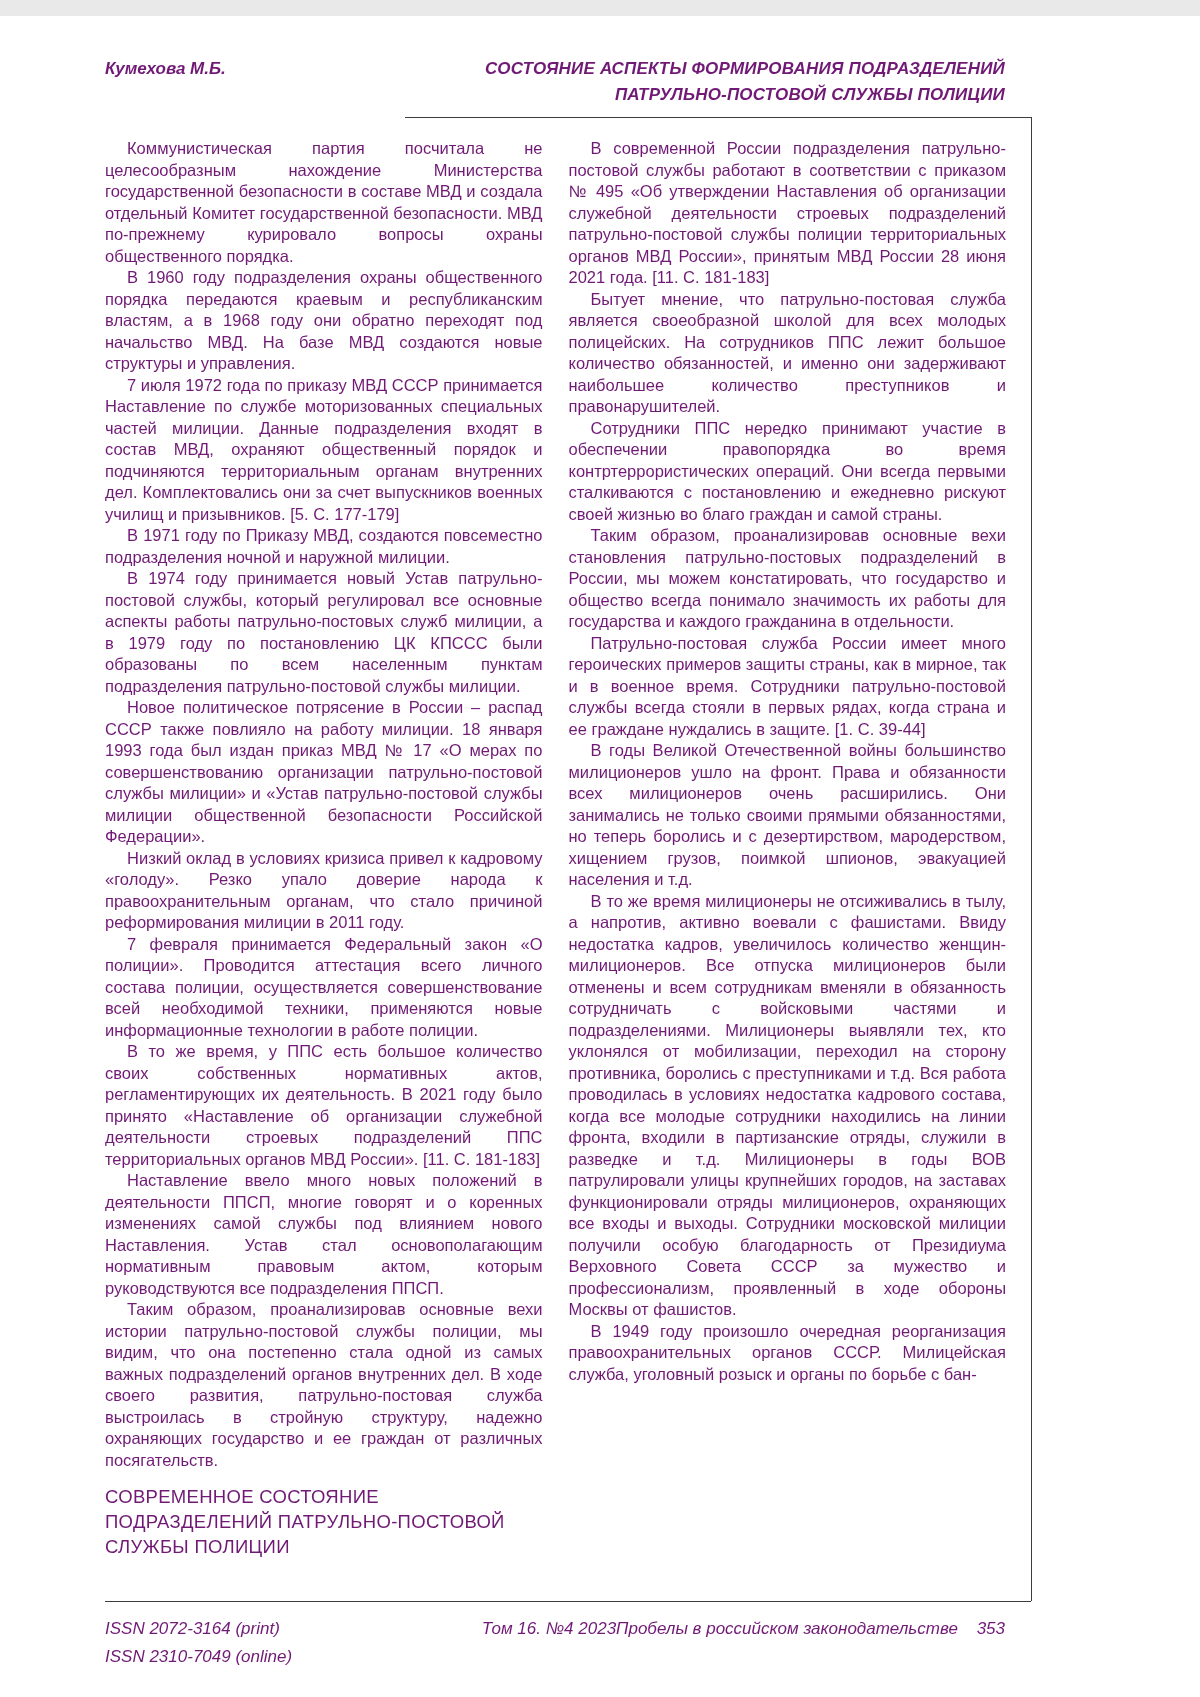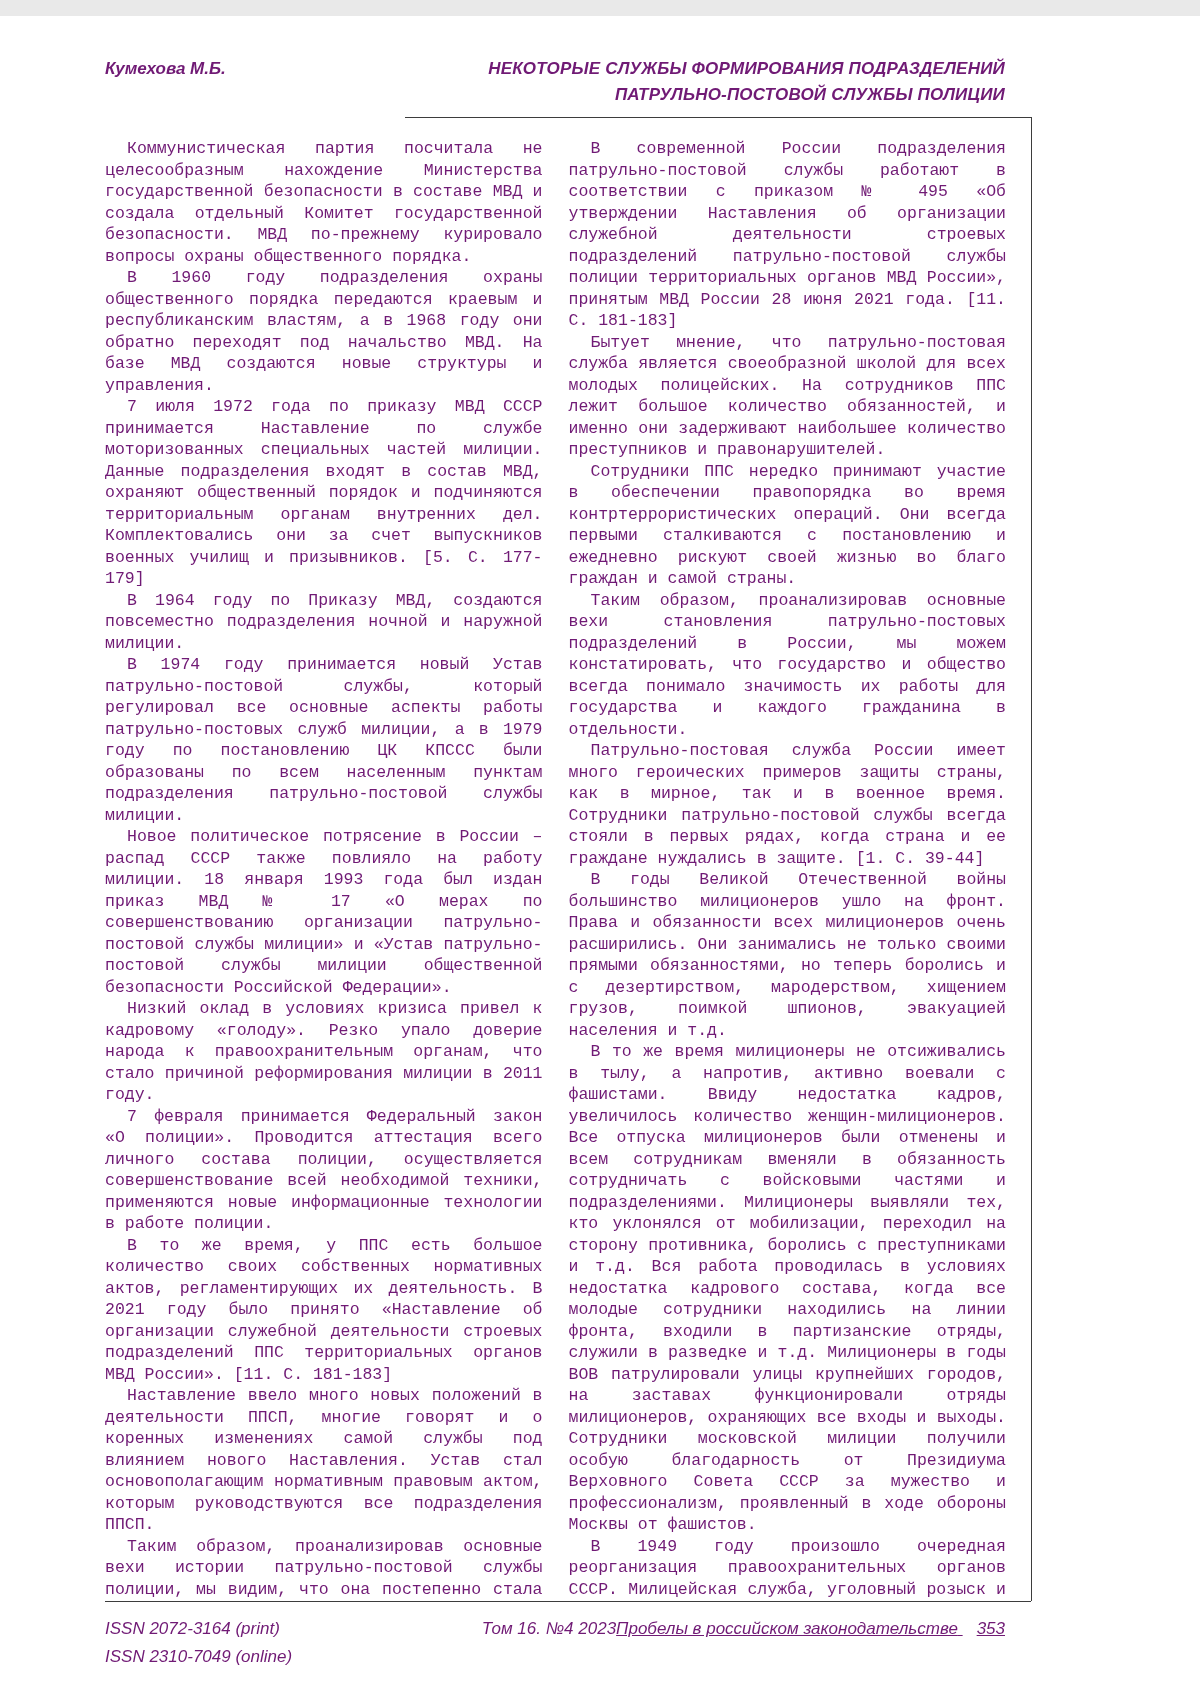--- a/index.html
+++ b/index.html
@@ -70,21 +70,20 @@
   .col {
     flex: 1;
     text-align: justify;
     font-size: 16.5px;
     line-height: 21.5px;
     hyphens: auto;
   }
   .col p {
     margin: 0;
     text-indent: 22px;
-    font-family: Liberation Mono, monospace;
   }
   .section-heading {
     font-size: 18.5px;
     font-weight: 400;
     line-height: 25px;
     margin: 13px 0 6px 0;
     text-align: left;
     letter-spacing: 0.3px;
     text-indent: 0;
   }
@@ -104,46 +103,46 @@
     left: 105px;
     width: 900px;
     display: flex;
     align-items: flex-start;
     font-style: italic;
     font-size: 17px;
     line-height: 28px;
   }
   .footer-left  { flex: 1.1; text-align: left; }
   .footer-center{ flex: 1;   text-align: right; }
-  .footer-right { flex: 1.4; text-align: right; white-space: nowrap; text-decoration: underline; }
+  .footer-right { flex: 1.4; text-align: right; white-space: nowrap; }
   .page-num { margin-left: 14px; }
 </style>
 </head>
 <body>
 
 <div class="page">
 
   <header class="header">
     <div class="author">Кумехова М.Б.</div>
     <div class="title">
-      <div>НЕКОТОРЫЕ СЛУЖБЫ ФОРМИРОВАНИЯ ПОДРАЗДЕЛЕНИЙ</div>
+      <div>СОСТОЯНИЕ АСПЕКТЫ ФОРМИРОВАНИЯ ПОДРАЗДЕЛЕНИЙ</div>
       <div>ПАТРУЛЬНО-ПОСТОВОЙ СЛУЖБЫ ПОЛИЦИИ</div>
     </div>
   </header>
 
   <div class="header-rule"></div>
   <div class="right-rule"></div>
 
   <main class="body">
 
     <div class="col">
       <p>Коммунистическая партия посчитала не целесообразным нахождение Министерства государственной безопасности в составе МВД и создала отдельный Комитет государственной безопасности. МВД по-прежнему курировало вопросы охраны общественного порядка.</p>
       <p>В 1960 году подразделения охраны общественного порядка передаются краевым и республиканским властям, а в 1968 году они обратно переходят под начальство МВД. На базе МВД создаются новые структуры и управления.</p>
       <p>7 июля 1972 года по приказу МВД СССР принимается Наставление по службе моторизованных специальных частей милиции. Данные подразделения входят в состав МВД, охраняют общественный порядок и подчиняются территориальным органам внутренних дел. Комплектовались они за счет выпускников военных училищ и призывников. [5. С. 177-179]</p>
-      <p>В 1964 году по Приказу МВД, создаются повсеместно подразделения ночной и наружной милиции.</p>
+      <p>В 1971 году по Приказу МВД, создаются повсеместно подразделения ночной и наружной милиции.</p>
       <p>В 1974 году принимается новый Устав патрульно-постовой службы, который регулировал все основные аспекты работы патрульно-постовых служб милиции, а в 1979 году по постановлению ЦК КПССС были образованы по всем населенным пунктам подразделения патрульно-постовой службы милиции.</p>
       <p>Новое политическое потрясение в России – распад СССР также повлияло на работу милиции. 18 января 1993 года был издан приказ МВД № 17 «О мерах по совершенствованию организации патрульно-постовой службы милиции» и «Устав патрульно-постовой службы милиции общественной безопасности Российской Федерации».</p>
       <p>Низкий оклад в условиях кризиса привел к кадровому «голоду». Резко упало доверие народа к правоохранительным органам, что стало причиной реформирования милиции в 2011 году.</p>
       <p>7 февраля принимается Федеральный закон «О полиции». Проводится аттестация всего личного состава полиции, осуществляется совершенствование всей необходимой техники, применяются новые информационные технологии в работе полиции.</p>
       <p>В то же время, у ППС есть большое количество своих собственных нормативных актов, регламентирующих их деятельность. В 2021 году было принято «Наставление об организации служебной деятельности строевых подразделений ППС территориальных органов МВД России». [11. С. 181-183]</p>
       <p>Наставление ввело много новых положений в деятельности ППСП, многие говорят и о коренных изменениях самой службы под влиянием нового Наставления. Устав стал основополагающим нормативным правовым актом, которым руководствуются все подразделения ППСП.</p>
       <p>Таким образом, проанализировав основные вехи истории патрульно-постовой службы полиции, мы видим, что она постепенно стала одной из самых важных подразделений органов внутренних дел. В ходе своего развития, патрульно-постовая служба выстроилась в стройную структуру, надежно охраняющих государство и ее граждан от различных посягательств.</p>
       <h2 class="section-heading">СОВРЕМЕННОЕ СОСТОЯНИЕ ПОДРАЗДЕЛЕНИЙ ПАТРУЛЬНО-ПОСТОВОЙ СЛУЖБЫ ПОЛИЦИИ</h2>
     </div>
 

